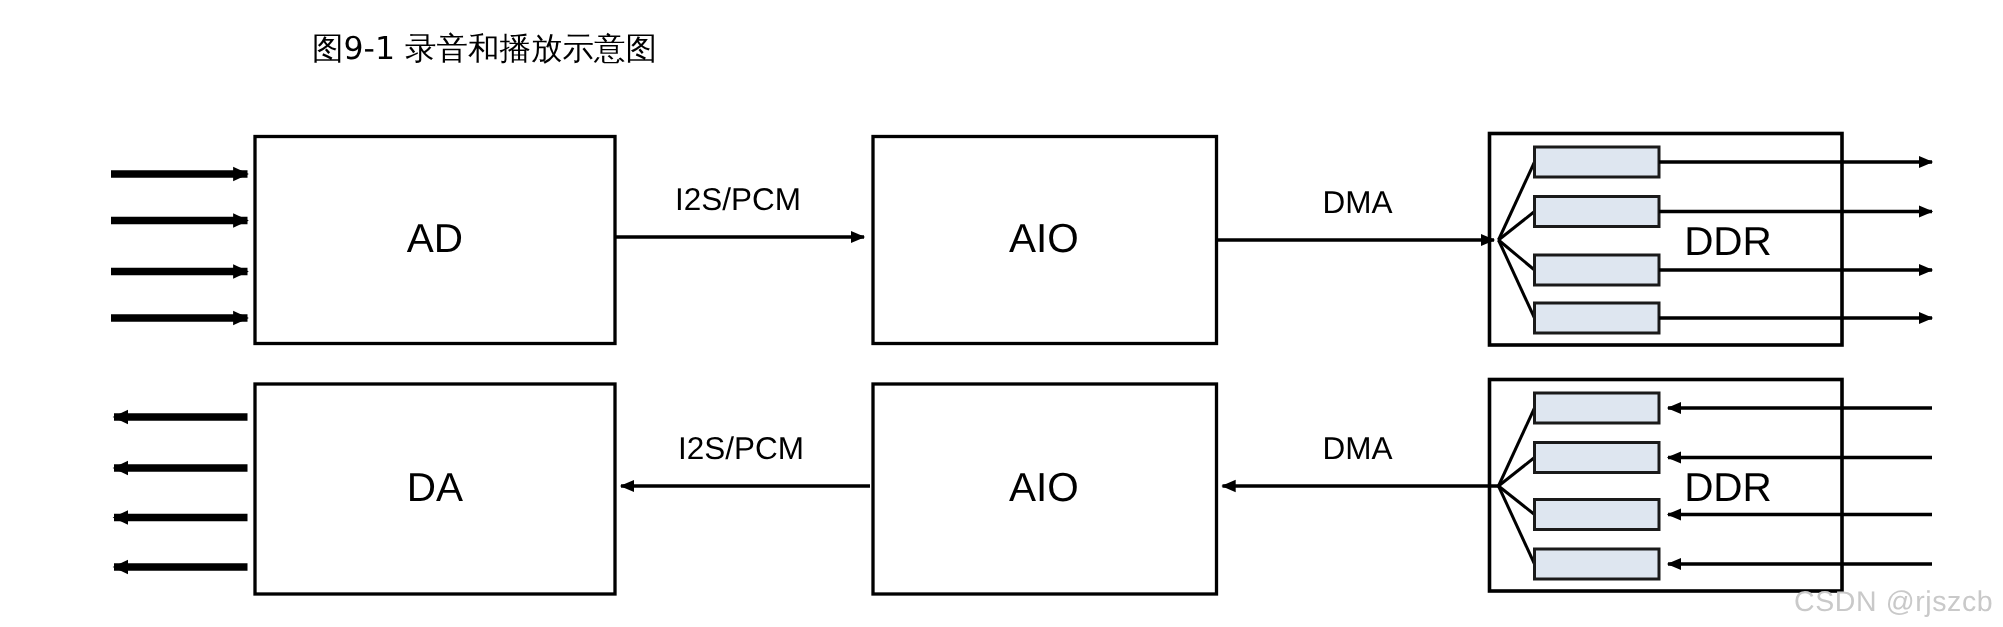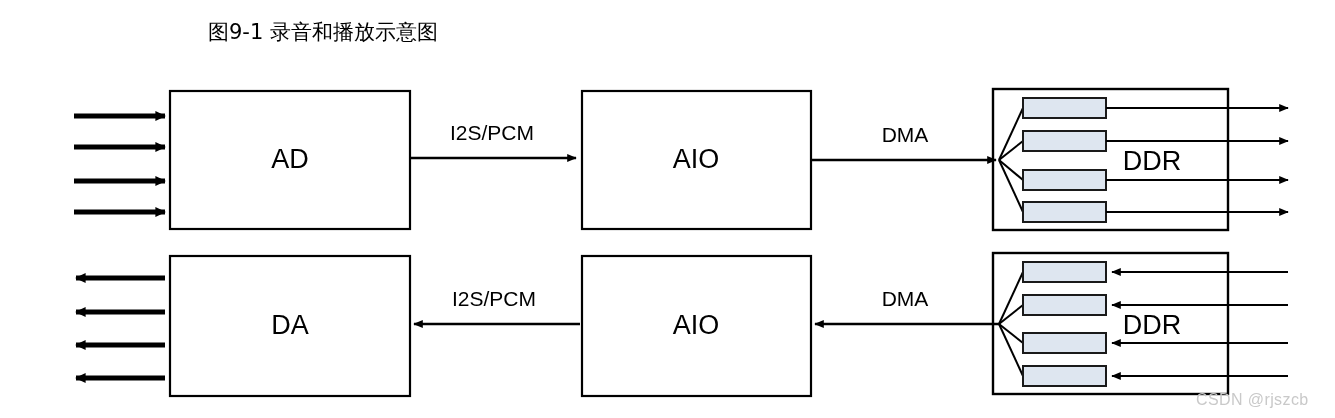--- a/index.html
+++ b/index.html
@@ -30,21 +30,21 @@
     top: 18px;
     font-size: 21px;
     color: #000000;
     white-space: nowrap;
     font-family: "DejaVu Sans", "Liberation Sans", sans-serif;
   }
   .watermark {
     position: absolute;
     left: 1196px;
     top: 391px;
-    font-size: 16px;
+    font-size: 19px;
     color: #c9c9c9;
     white-space: nowrap;
     letter-spacing: 0.4px;
   }
   .blk-label {
     font-family: "Liberation Sans", sans-serif;
     font-size: 27px;
     fill: #000000;
   }
   .edge-label {

